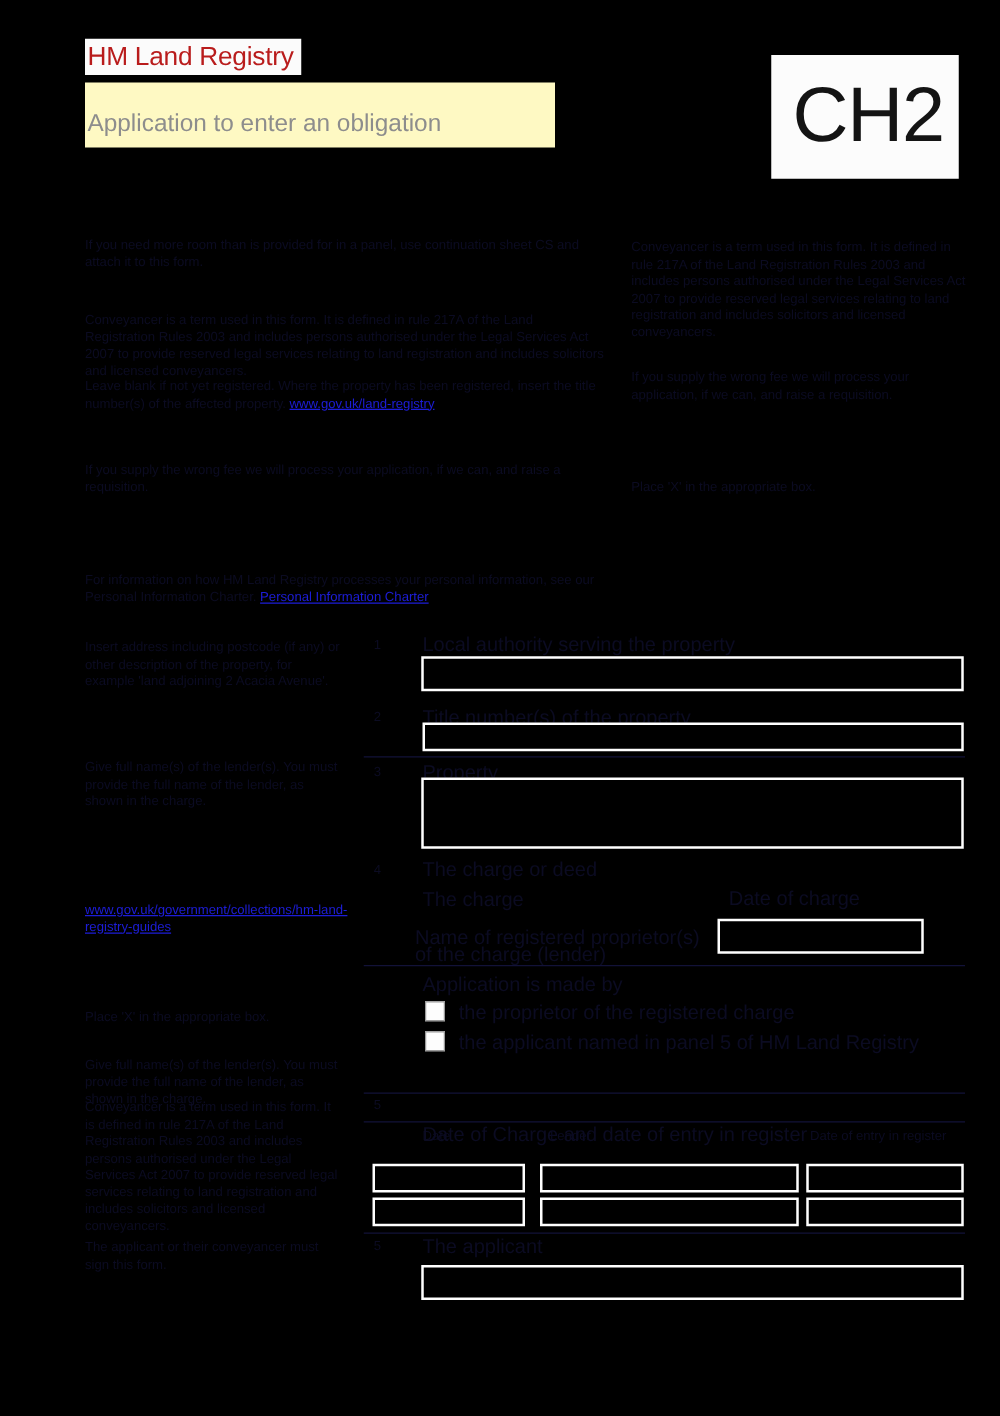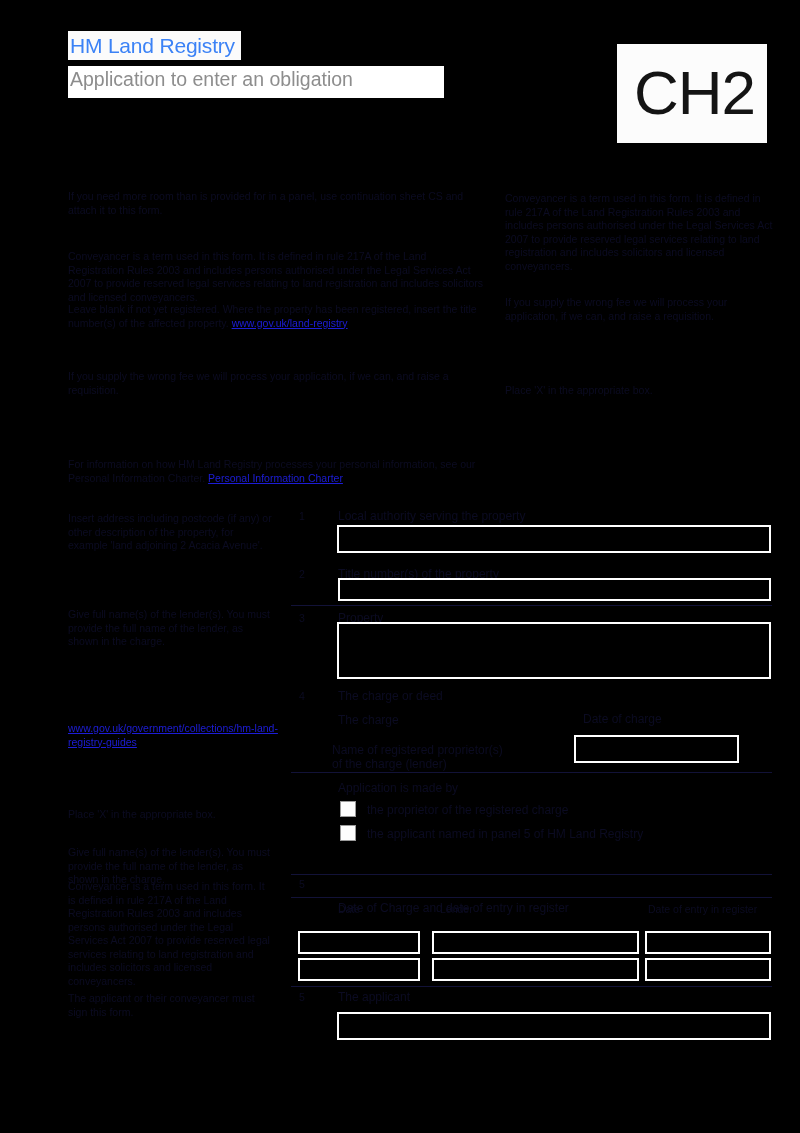--- a/index.html
+++ b/index.html
@@ -2,38 +2,38 @@
 <html><head>
 <meta charset="utf-8">
 <style>
   html,body{margin:0;padding:0;background:#000;}
   body{width:800px;height:1133px;position:relative;overflow:hidden;
        font-family:"Liberation Sans",sans-serif;background:#000;}
 
   .page{position:absolute;inset:0;background:#000;}
 
   
-  .hdr-brand{position:absolute;left:68px;top:31px;background:#fbfbfb;color:#3b82f6;
+  .hdr-brand{position:absolute;left:68px;top:31px;background:#fbfbfb;color:#b91c1c;
        font-size:21px;line-height:25px;padding:2px 6px 2px 2px;letter-spacing:-.2px;}
-  .hdr-title{position:absolute;left:68px;top:66px;width:368px;background:#ffffff;
-       color:#8d8d8d;font-size:19.5px;line-height:26px;padding:0 6px 6px 2px;}
+  .hdr-title{position:absolute;left:68px;top:66px;width:368px;background:#fef9c3;
+       color:#8d8d8d;font-size:19.5px;line-height:26px;padding:20px 6px 6px 2px;}
   .logo-box{position:absolute;left:617px;top:44px;width:150px;height:99px;background:#fcfcfc;}
   .logo-txt{position:absolute;left:0;right:6px;top:6px;text-align:center;color:#141414;
        font-size:62px;line-height:86px;font-weight:400;letter-spacing:-1px;padding-left:11px;}
 
   
   .t{position:absolute;color:#0b0b22;font-size:10.5px;line-height:13.5px;}
   .t.rt{color:#0b0b22;}
   .lnk{color:#1d1dd8;text-decoration:underline;font-size:10.5px;line-height:13.5px;}
   a.lnk{cursor:pointer;}
   .lnkblk{position:absolute;color:#1d1dd8;text-decoration:underline;font-size:10.5px;line-height:13.5px;}
 
   
   .fnum{position:absolute;color:#0b0b22;font-size:10.5px;line-height:13.5px;width:24px;}
-  .flab{position:absolute;color:#0b0b22;font-size:12px;line-height:13.5px;}
+  .flab{position:absolute;color:#0b0b22;font-size:16px;line-height:13.5px;}
   .fbox{position:absolute;background:#000;border:2.5px solid #ffffff;box-sizing:border-box;}
   .rule{position:absolute;height:1px;background:#121238;}
   .cbox{position:absolute;width:16px;height:16px;background:#fdfdfd;border:1px solid #9a9a9a;box-sizing:border-box;}
 
   .thead{position:absolute;color:#0b0b22;font-size:10.5px;line-height:12px;}
 </style>
 </head>
 <body>
 
 <div class="page">

